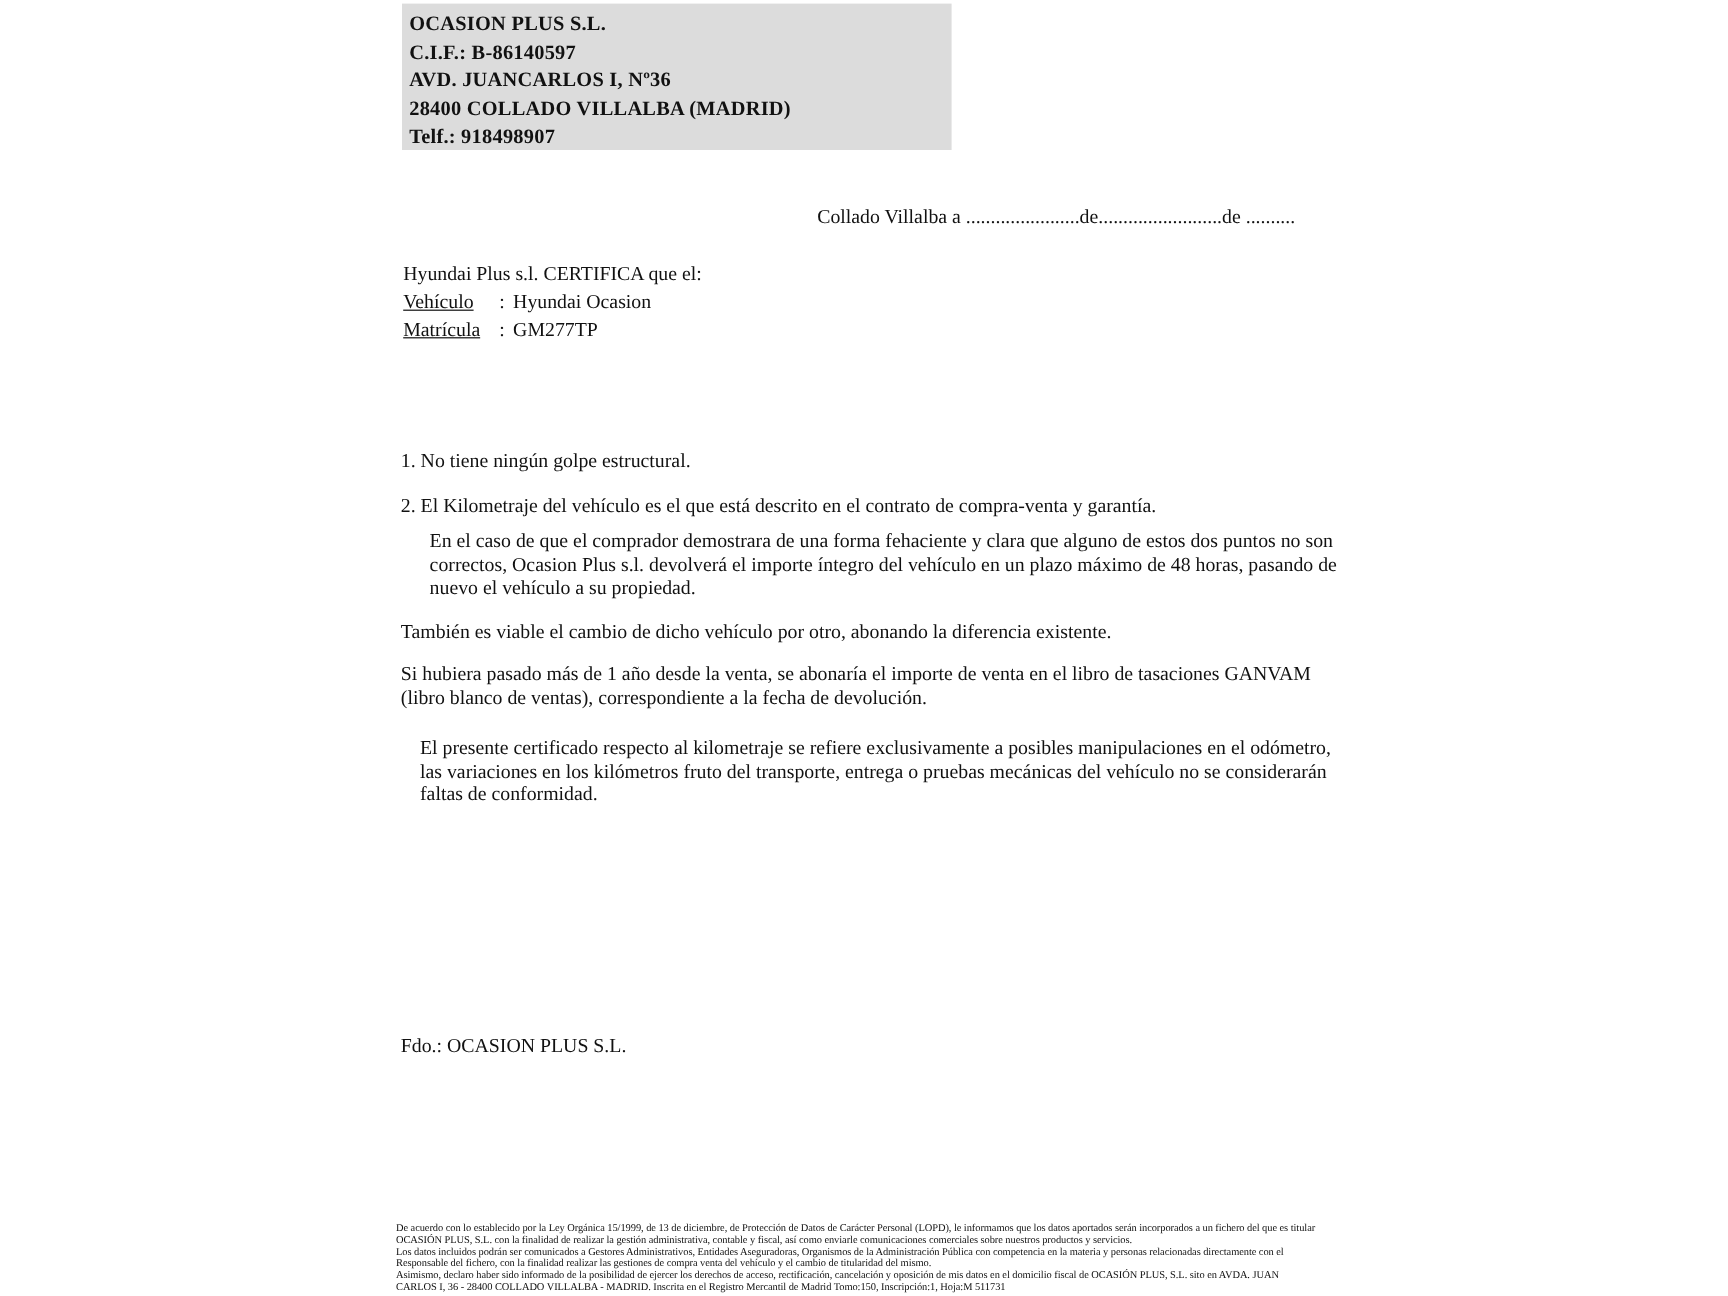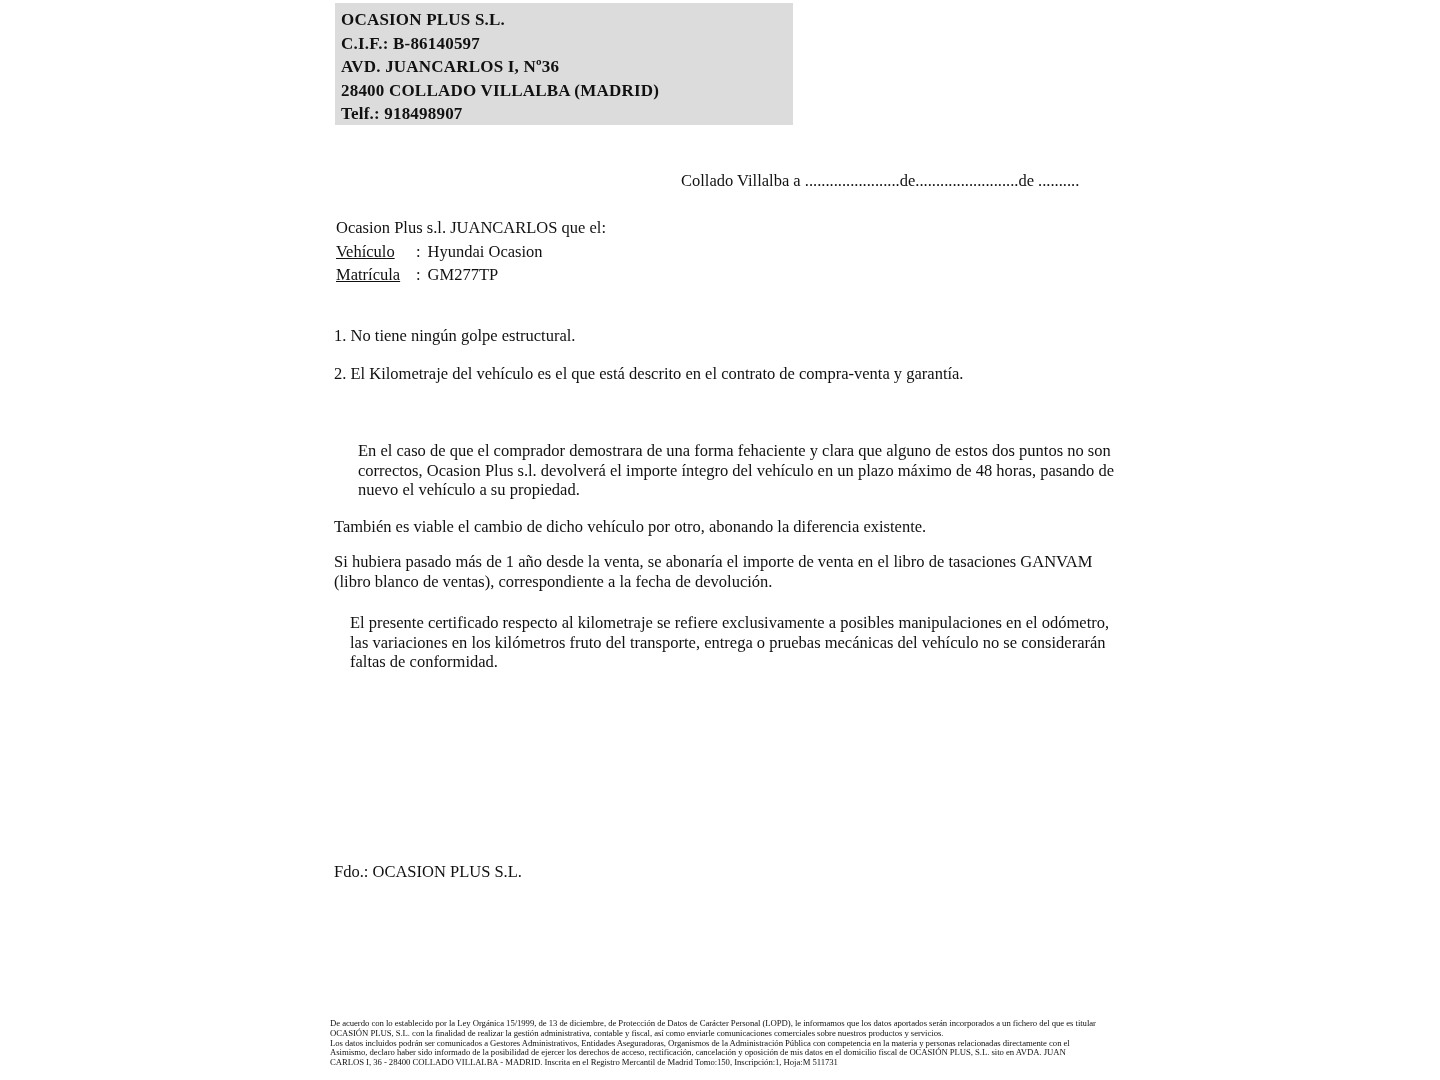--- a/index.html
+++ b/index.html
@@ -49,20 +49,21 @@
     width: 80px;
     text-decoration: underline;
   }
   .field-sep { margin-right: 7px; }
   .point {
     position: absolute;
     left: 334px;
     width: 770px;
     font-size: 16.5px;
     line-height: 19.5px;
+    margin-top: 48px;
   }
   .para {
     position: absolute;
     left: 334px;
     width: 764px;
     font-size: 16.5px;
     line-height: 19.5px;
   }
   .signature {
     position: absolute;
@@ -89,21 +90,21 @@
     <div>OCASION PLUS S.L.</div>
     <div>C.I.F.: B-86140597</div>
     <div>AVD. JUANCARLOS I, Nº36</div>
     <div>28400 COLLADO VILLALBA (MADRID)</div>
     <div>Telf.: 918498907</div>
   </div>
 
   <div class="date-line">Collado Villalba a .......................de.........................de ..........</div>
 
   <div class="certify">
-    <div>Ocasion Plus s.l. JUANCARLOS que el:</div>
+    <div>Hyundai Plus s.l. CERTIFICA que el:</div>
     <div class="field-row">
       <span class="field-label">Vehículo</span>
       <span class="field-sep">:</span>
       <span class="field-value">Hyundai Ocasion</span>
     </div>
     <div class="field-row">
       <span class="field-label">Matrícula</span>
       <span class="field-sep">:</span>
       <span class="field-value">GM277TP</span>
     </div>
@@ -116,17 +117,18 @@
   <div class="para" style="top:517px;">También es viable el cambio de dicho vehículo por otro, abonando la diferencia existente.</div>
   <div class="para" style="top:552px;">Si hubiera pasado más de 1 año desde la venta, se abonaría el importe de venta en el libro de tasaciones GANVAM (libro blanco de ventas), correspondiente a la fecha de devolución.</div>
   <div class="para" style="top:613px;margin-left:16px;">El presente certificado respecto al kilometraje se refiere exclusivamente a posibles manipulaciones en el odómetro, las variaciones en los kilómetros fruto del transporte, entrega o pruebas mecánicas del vehículo no se considerarán faltas de conformidad.</div>
 
   <div class="signature">Fdo.: OCASION PLUS S.L.</div>
 
   <div class="footer">
     <div class="fline">De acuerdo con lo establecido por la Ley Orgánica 15/1999, de 13 de diciembre, de Protección de Datos de Carácter Personal (LOPD), le informamos que los datos aportados serán incorporados a un fichero del que es titular</div>
     <div class="fline">OCASIÓN PLUS, S.L. con la finalidad de realizar la gestión administrativa, contable y fiscal, así como enviarle comunicaciones comerciales sobre nuestros productos y servicios.</div>
     <div class="fline">Los datos incluidos podrán ser comunicados a Gestores Administrativos, Entidades Aseguradoras, Organismos de la Administración Pública con competencia en la materia y personas relacionadas directamente con el</div>
+    <div class="fline">Responsable del fichero, con la finalidad realizar las gestiones de compra venta del vehículo y el cambio de titularidad del mismo.</div>
     <div class="fline">Asimismo, declaro haber sido informado de la posibilidad de ejercer los derechos de acceso, rectificación, cancelación y oposición de mis datos en el domicilio fiscal de OCASIÓN PLUS, S.L. sito en AVDA. JUAN</div>
     <div class="fline">CARLOS I, 36 - 28400 COLLADO VILLALBA - MADRID. Inscrita en el Registro Mercantil de Madrid Tomo:150, Inscripción:1, Hoja:M 511731</div>
   </div>
 
 </div>
 
 </body></html>

